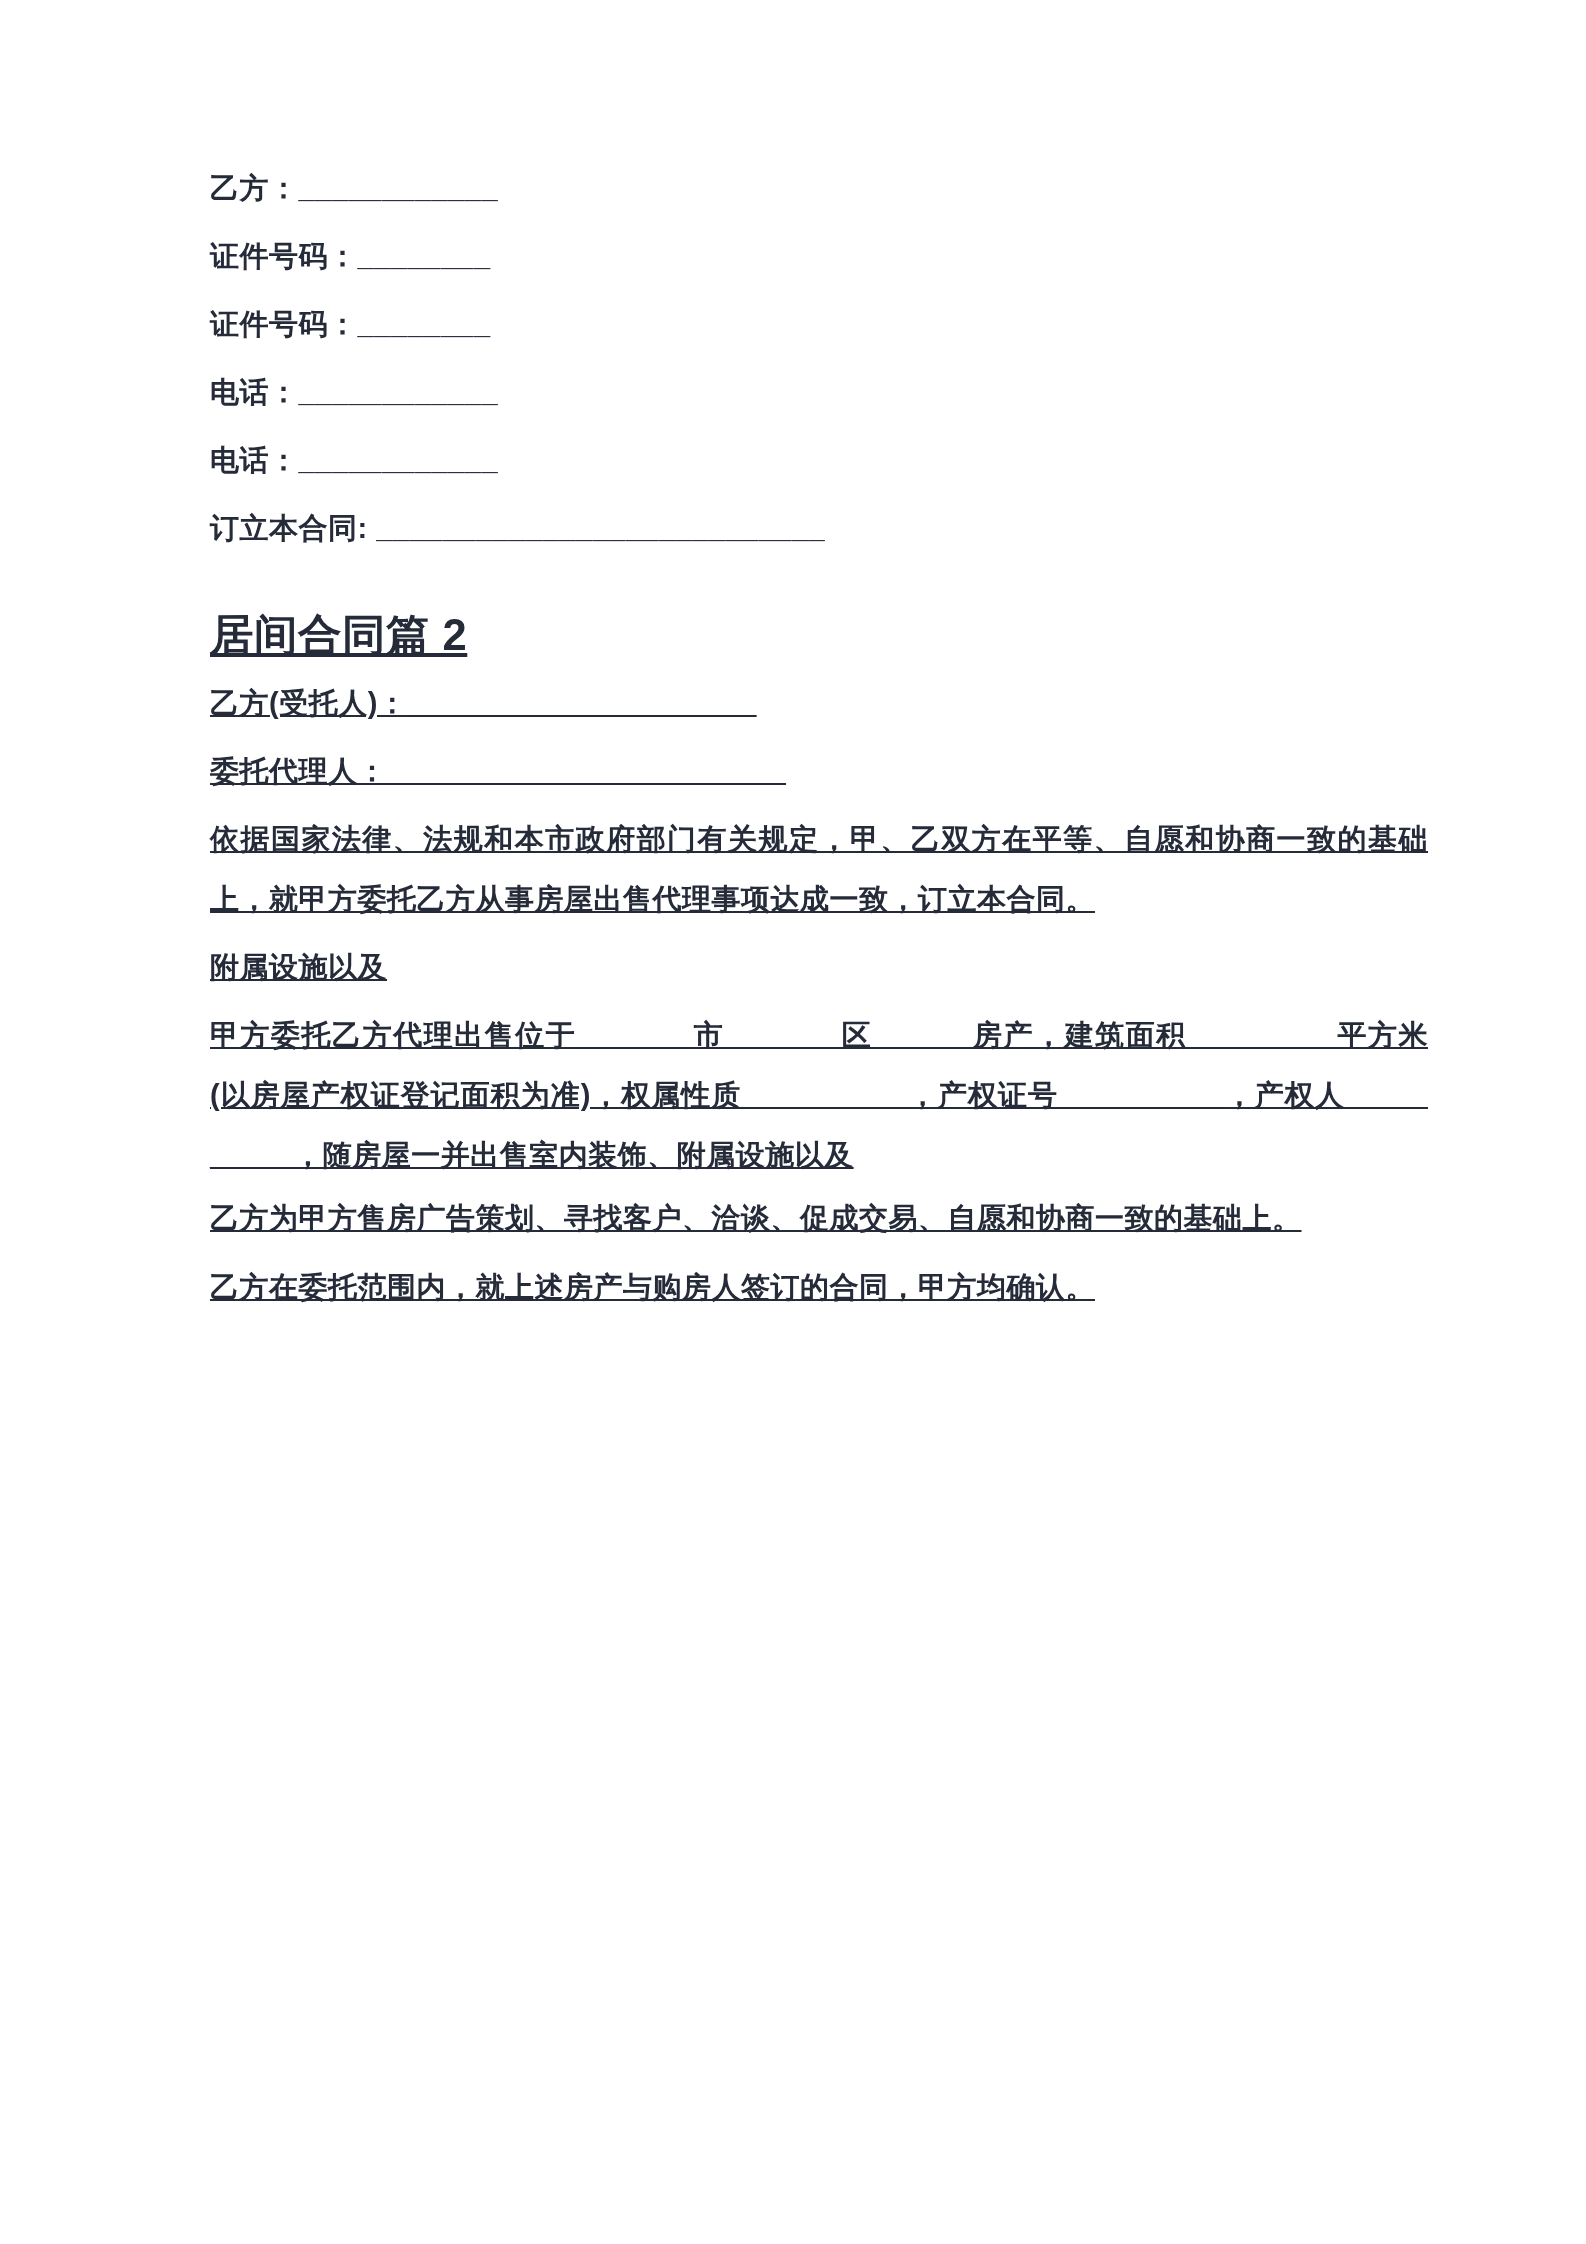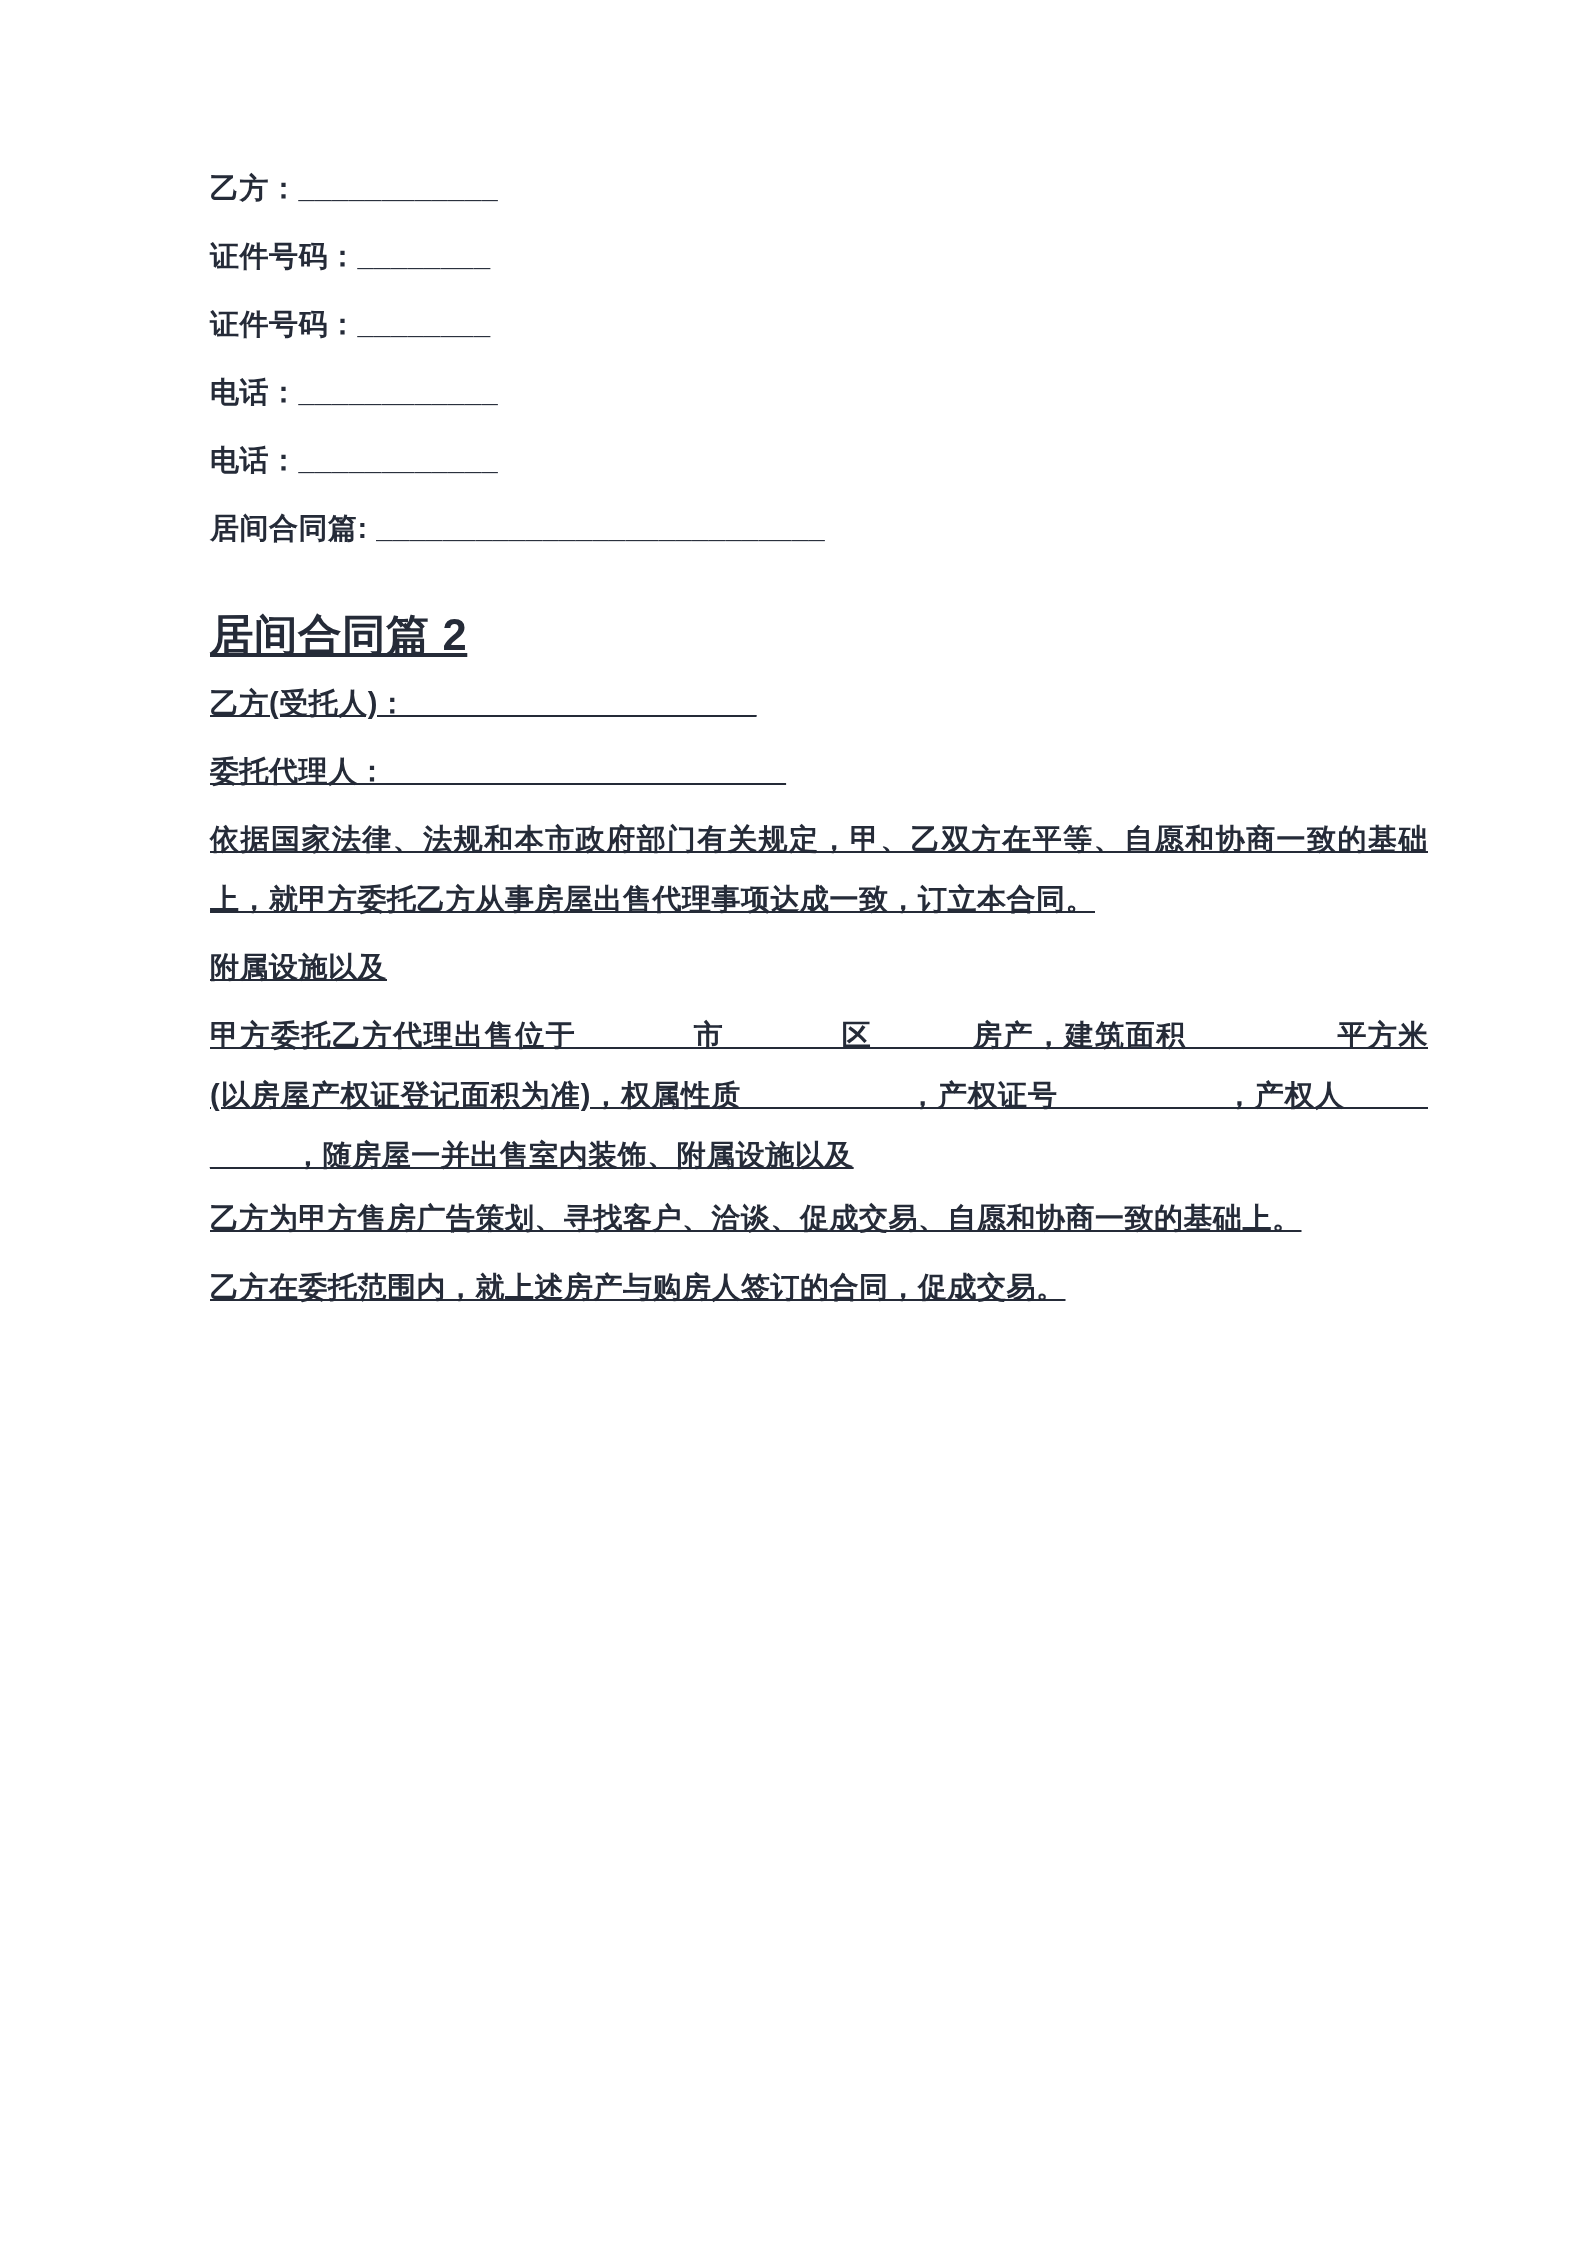--- a/index.html
+++ b/index.html
@@ -45,27 +45,27 @@
 <body>
 
 <main class="page">
 
   <section class="top-form">
     <p class="line">乙方：____________</p>
     <p class="line">证件号码：________</p>
     <p class="line">证件号码：________</p>
     <p class="line">电话：____________</p>
     <p class="line">电话：____________</p>
-    <p class="line">居间合同篇: ___________________________</p>
+    <p class="line">订立本合同: ___________________________</p>
   </section>
 
   <section class="part-two">
     <h2 class="line">居间合同篇 2</h2>
     <p class="line">乙方(受托人)：_____________________</p>
     <p class="line">委托代理人：________________________</p>
     <p class="para">依据国家法律、法规和本市政府部门有关规定，甲、乙双方在平等、自愿和协商一致的基础上，就甲方委托乙方从事房屋出售代理事项达成一致，订立本合同。</p>
     <p class="line">附属设施以及</p>
     <p class="para">甲方委托乙方代理出售位于_______市_______区______房产，建筑面积_________平方米(以房屋产权证登记面积为准)，权属性质__________，产权证号__________，产权人__________，随房屋一并出售室内装饰、附属设施以及</p>
     <p class="para tight">乙方为甲方售房广告策划、寻找客户、洽谈、促成交易、自愿和协商一致的基础上。</p>
-    <p class="para">乙方在委托范围内，就上述房产与购房人签订的合同，促成交易。</p>
+    <p class="para">乙方在委托范围内，就上述房产与购房人签订的合同，甲方均确认。</p>
   </section>
 
 </main>
 
 </body></html>

